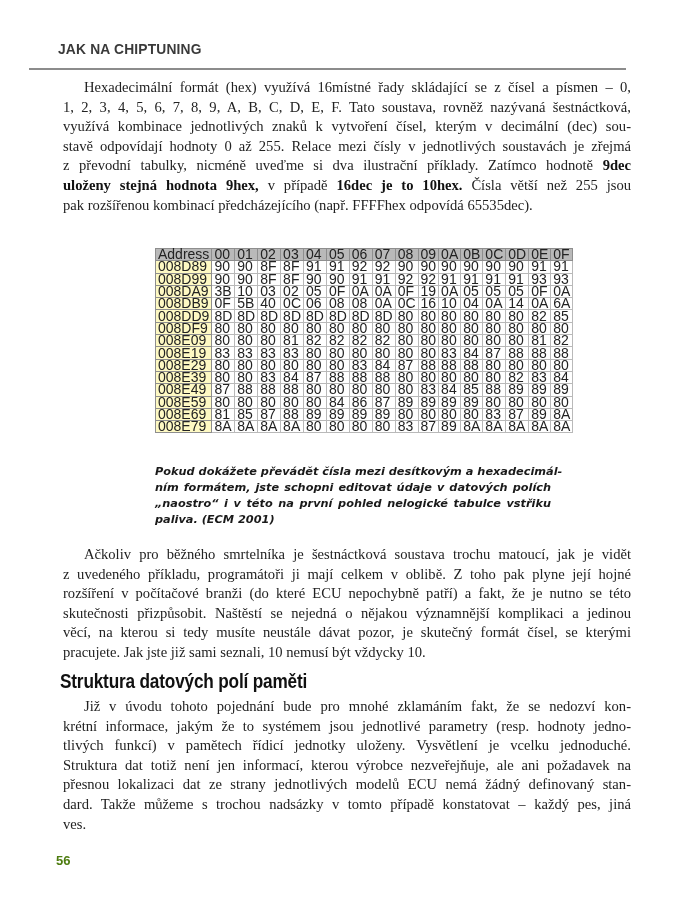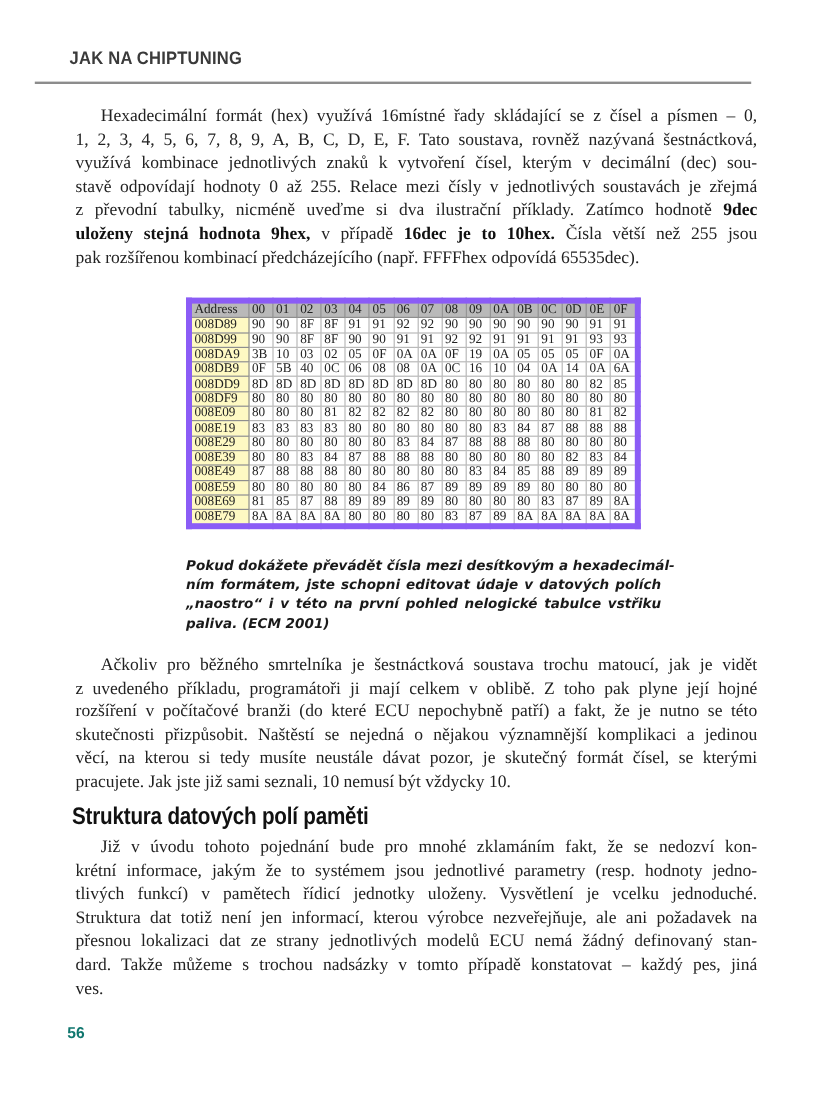--- a/index.html
+++ b/index.html
@@ -14,22 +14,22 @@
   .p {
     position: absolute; font-family: "Liberation Serif", serif; font-size: 14.6px; line-height: 19.6px;
     text-align: justify; color: #222;
   }
   .p .line { display: block; text-align: justify; text-align-last: justify; white-space: nowrap; }
   .p .line.last { text-align-last: left; }
   .p b { font-weight: bold; color: #111; }
   .indent { padding-left: 21px; }
   .hex-wrap { position: absolute; left: 155px; top: 248px; }
   table.hex {
-    border-collapse: collapse; font-family: Liberation Serif, serif; font-size: 11px;
-    color: #222; border: 5px solid #8b5cf6;
+    border-collapse: collapse; font-family: Liberation Sans, sans-serif; font-size: 14px;
+    color: #222; border: 1px solid #8b5cf6;
   }
   table.hex td, table.hex th {
     border: 1px solid #b9b9b9; height: 11.3px; padding: 0 2px; text-align: left; font-weight: normal;
     line-height: 11px; white-space: nowrap;
   }
   table.hex th { background: #b9b9b9; border-color: #8e8e8e; }
   table.hex td.addr { background: #fef9c3; border-color: #8e8e8e; width: 43px; }
   table.hex th.addr { width: 43px; }
   table.hex td.c, table.hex th.c { width: 15.1px; }
   .caption {
@@ -39,30 +39,30 @@
   }
   .caption .line { display: block; white-space: nowrap; text-align: justify; text-align-last: justify; }
   .caption .line.last { text-align-last: left; }
   .section-title {
     position: absolute; left: 60px; top: 670px;
     font-family: "Liberation Sans", sans-serif; font-weight: bold; font-size: 20px; color: #111;
     transform: scaleX(0.86); transform-origin: left; letter-spacing: -0.2px;
   }
   .page-num {
     position: absolute; left: 56px; top: 853px;
-    font-family: "Liberation Sans", sans-serif; font-weight: bold; font-size: 13px; color: #0f766e;
+    font-family: "Liberation Sans", sans-serif; font-weight: bold; font-size: 13px; color: #4d7c0f;
   }
 </style>
 </head>
 <body>
 
 <div class="running-head">JAK NA CHIPTUNING</div>
 <div class="head-rule" style="left:29px;width:597px;top:68px;"></div>
 
-<div class="p" style="left:63px; top:78px; width:568px;margin-top:10px;">
+<div class="p" style="left:63px; top:78px; width:568px;">
   <span class="line indent">Hexadecimální formát (hex) využívá 16místné řady skládající se z čísel a písmen – 0,</span>
   <span class="line">1, 2, 3, 4, 5, 6, 7, 8, 9, A, B, C, D, E, F. Tato soustava, rovněž nazývaná šestnáctková,</span>
   <span class="line">využívá kombinace jednotlivých znaků k vytvoření čísel, kterým v decimální (dec) sou-</span>
   <span class="line">stavě odpovídají hodnoty 0 až 255. Relace mezi čísly v jednotlivých soustavách je zřejmá</span>
   <span class="line"><span>z převodní tabulky, nicméně uveďme si dva ilustrační příklady. Zatímco hodnotě </span><b>9dec</b></span>
   <span class="line"><b>uloženy stejná hodnota 9hex,</b><span> v případě </span><b>16dec je to 10hex.</b><span> Čísla větší než 255 jsou</span></span>
   <span class="line last">pak rozšířenou kombinací předcházejícího (např. FFFFhex odpovídá 65535dec).</span>
 </div>
 
 <div class="hex-wrap">

